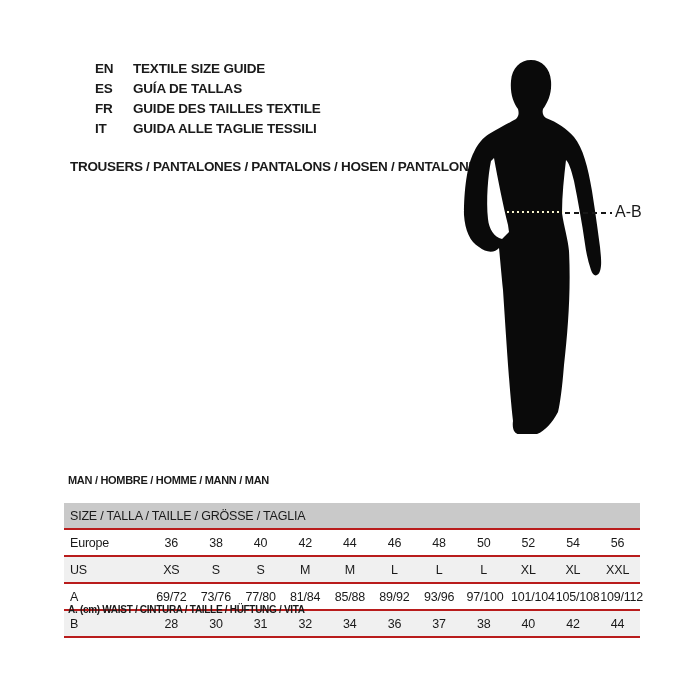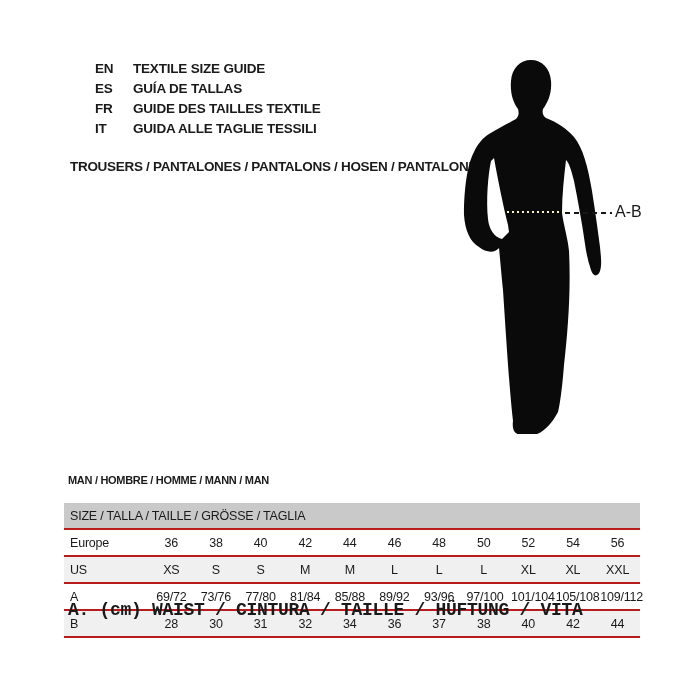--- a/index.html
+++ b/index.html
@@ -25,21 +25,21 @@
   
   .size-table { position:absolute; left:64px; top:503px; width:576px; border-collapse:collapse;
     table-layout:fixed; font-size:12.5px; letter-spacing:-0.2px; }
   .size-table th, .size-table td { font-weight:400; height:15px; padding:5px; border-bottom:2px solid #b91c1c; vertical-align:middle; }
   .size-table thead th { background:var(--hdr); text-align:left; padding-left:6px; }
   .size-table tbody th { text-align:left; padding-left:6px; background:inherit; }
   .size-table tbody td { text-align:center; }
   .size-table tbody tr { background:#ffffff; }
   .size-table tbody tr.alt { background:var(--alt); }
   
-  .footnotes { position:absolute; left:68px; top:601px; font-size:18px; font-weight:700; line-height:18.5px; letter-spacing:-0.3px;font-family:Liberation Mono, monospace; }
+  .footnotes { position:absolute; left:68px; top:601px; font-size:10px; font-weight:700; line-height:18.5px; letter-spacing:-0.3px; }
 </style>
 </head>
 <body>
 
 <div class="canvas" style="--dot: #f8f4cd; --dash: #161616; --hdr: #c9c9c9; --alt: #f0f0f0;">
 
   <div class="lang-block" id="lang-block">
       <div class="lang-row">
         <span class="lang-code">EN</span>
         <span class="lang-label">TEXTILE SIZE GUIDE</span>

